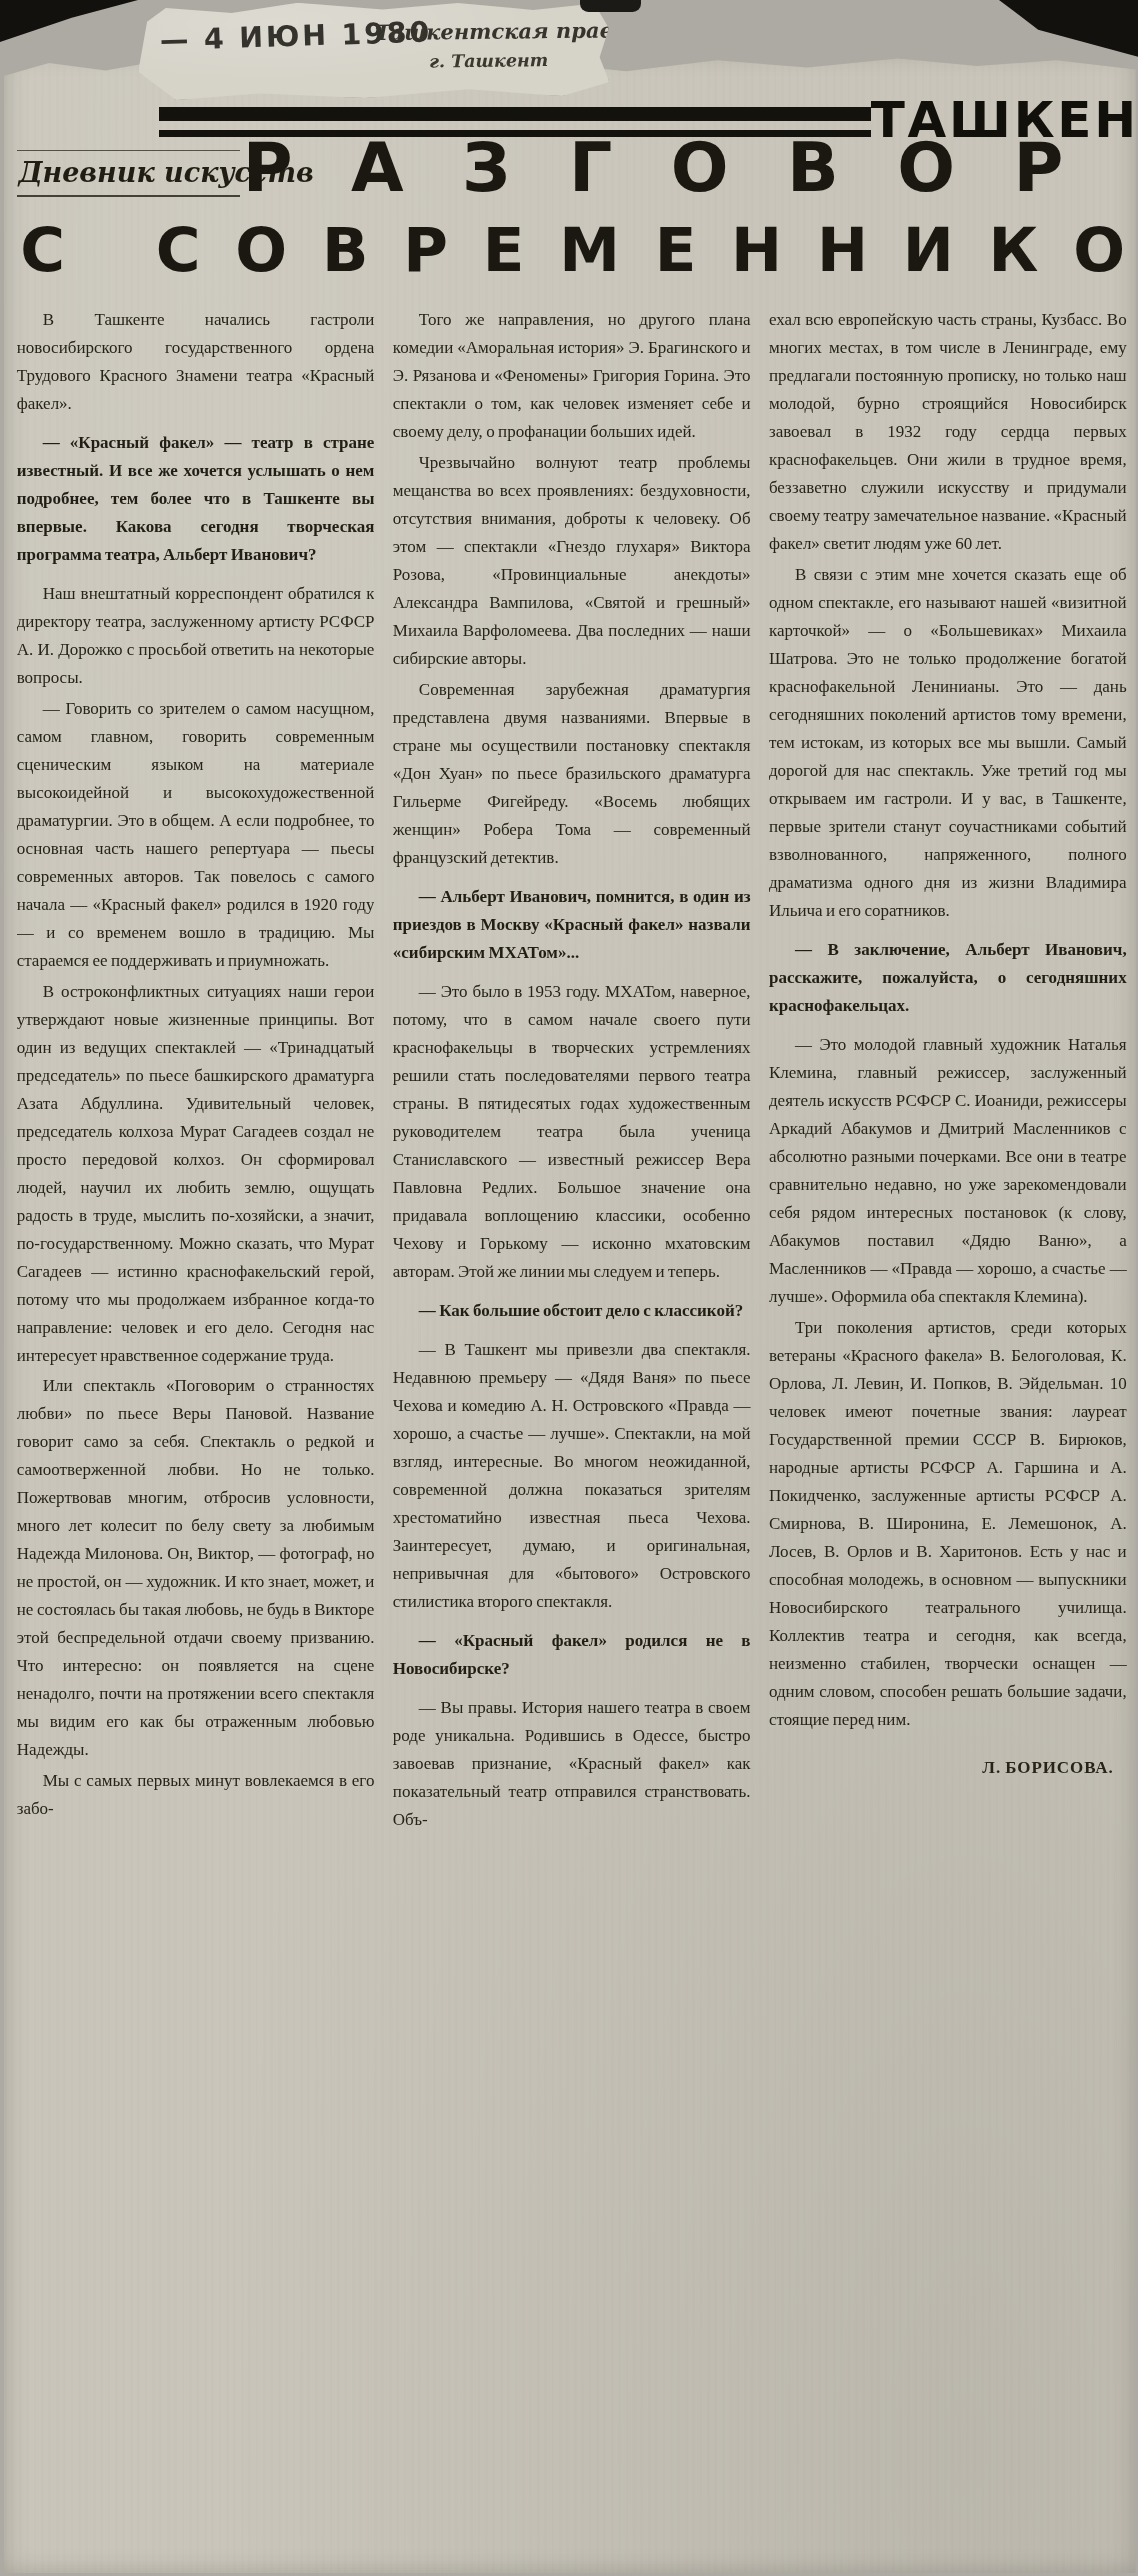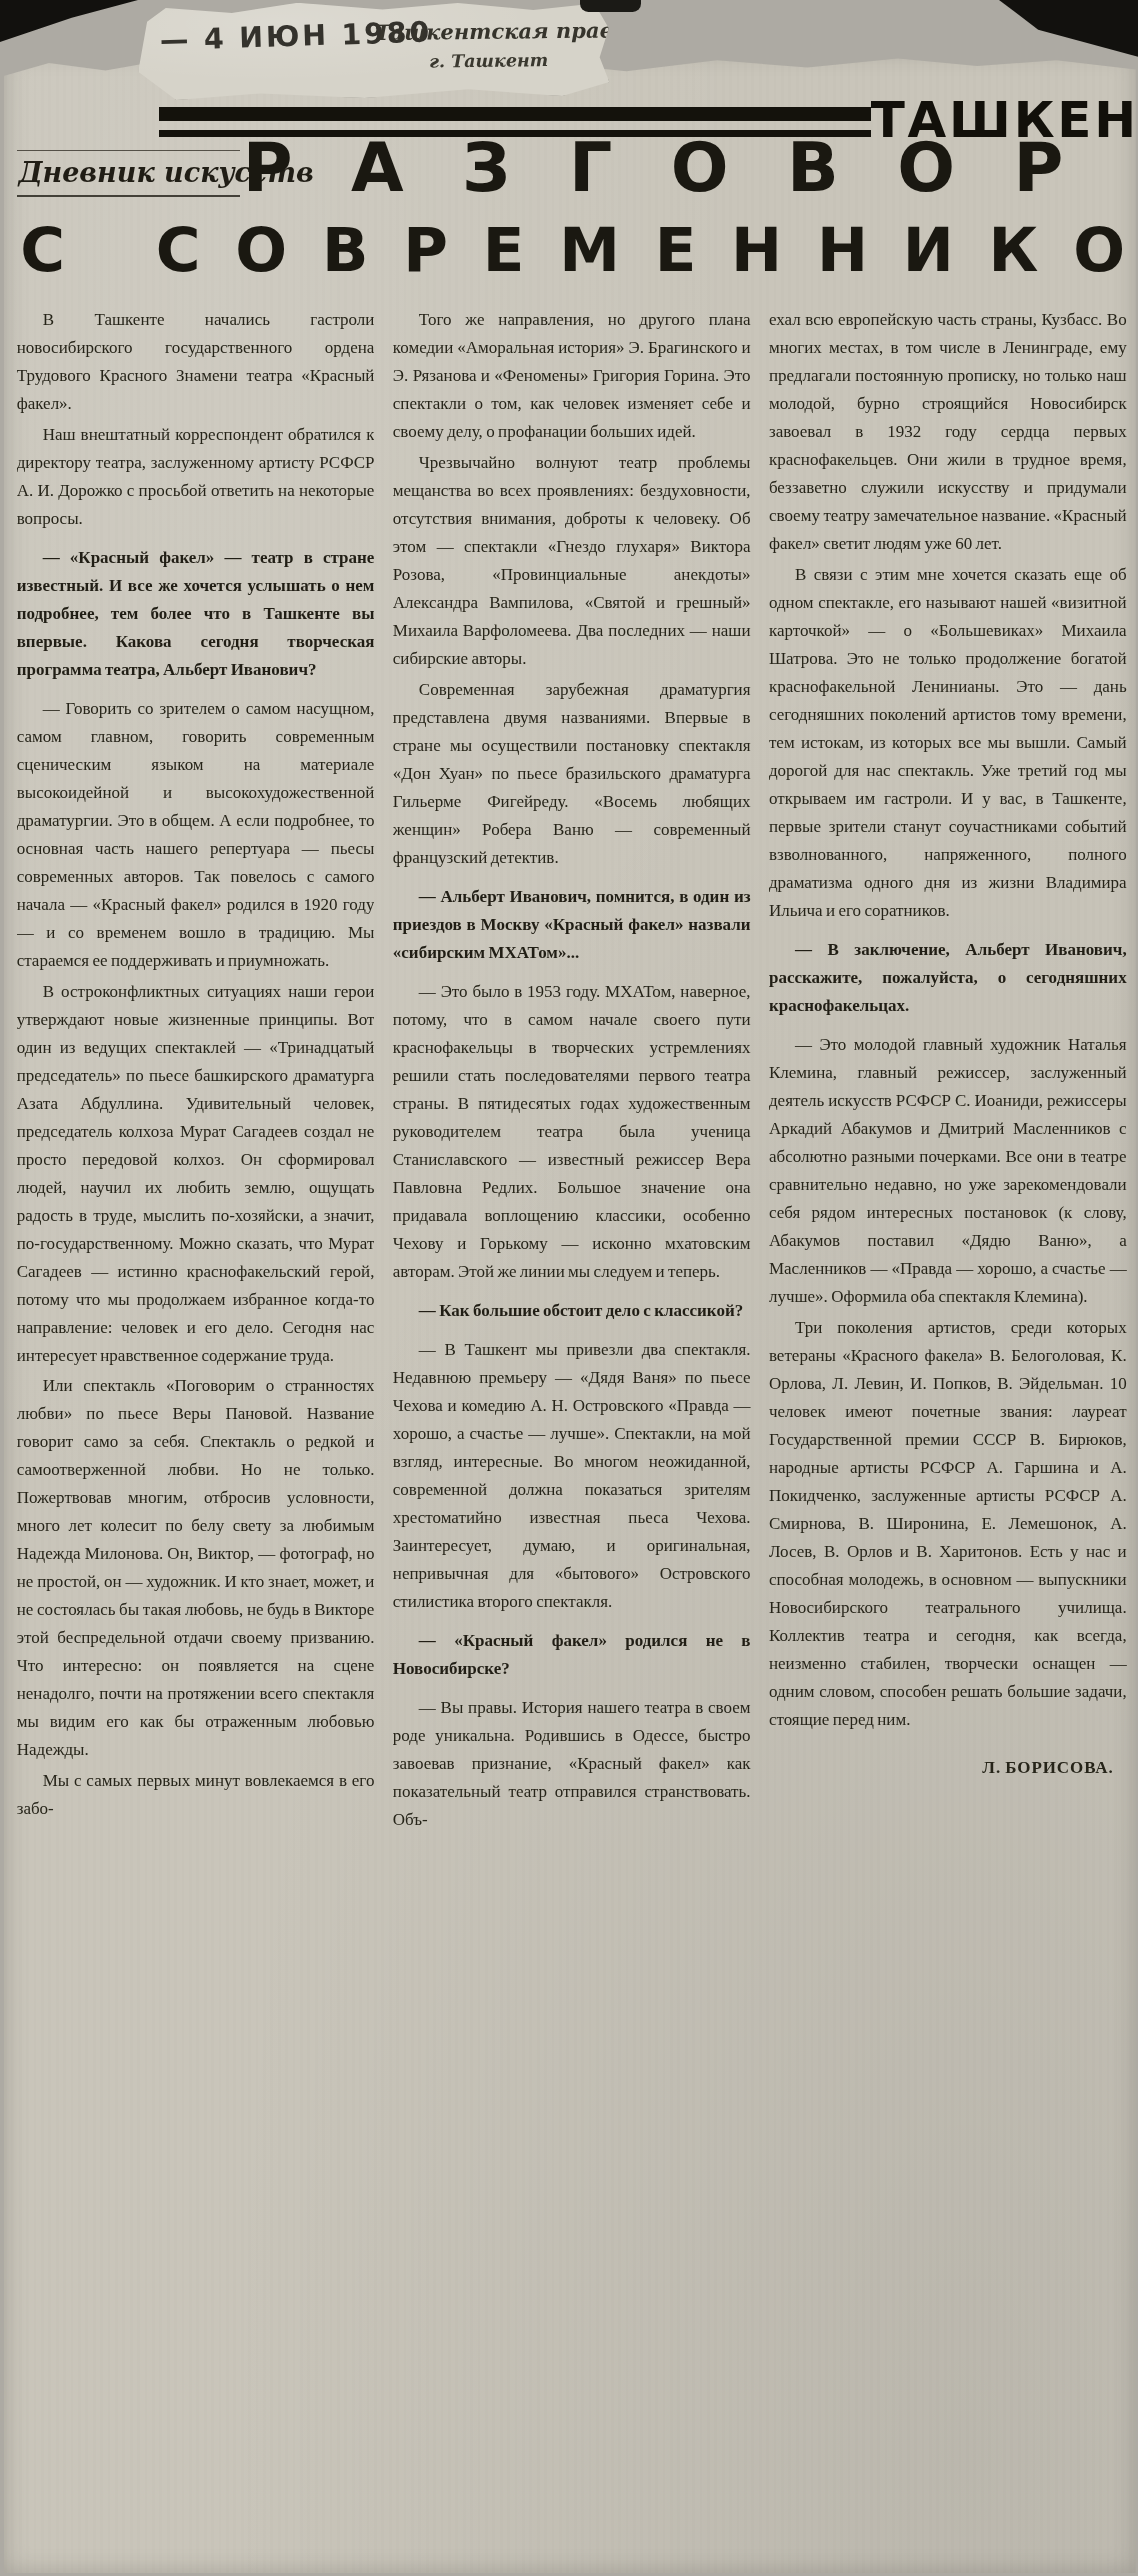--- a/index.html
+++ b/index.html
@@ -119,31 +119,31 @@
     <div id="masthead">ТАШКЕН</div>
 
     <div id="rubric">Дневник искусств</div>
 
     <div id="headline1" class="headline">РАЗГОВОР</div>
     <div id="headline2" class="headline">С СОВРЕМЕННИКОМ</div>
 
     <div id="columns">
       <div class="col">
           <p class="para">В Ташкенте начались гастроли новосибирского государственного ордена Трудового Красного Знамени театра «Красный факел».</p>
+          <p class="para q">— «Красный факел» — театр в стране известный. И все же хочется услышать о нем подробнее, тем более что в Ташкенте вы впервые. Какова сегодня творческая программа театра, Альберт Иванович?</p>
           <p class="para">Наш внештатный корреспондент обратился к директору театра, заслуженному артисту РСФСР А. И. Дорожко с просьбой ответить на некоторые вопросы.</p>
-          <p class="para q">— «Красный факел» — театр в стране известный. И все же хочется услышать о нем подробнее, тем более что в Ташкенте вы впервые. Какова сегодня творческая программа театра, Альберт Иванович?</p>
           <p class="para">— Говорить со зрителем о самом насущном, самом главном, говорить современным сценическим языком на материале высокоидейной и высокохудожественной драматургии. Это в общем. А если подробнее, то основная часть нашего репертуара — пьесы современных авторов. Так повелось с самого начала — «Красный факел» родился в 1920 году — и со временем вошло в традицию. Мы стараемся ее поддерживать и приумножать.</p>
           <p class="para">В остроконфликтных ситуациях наши герои утверждают новые жизненные принципы. Вот один из ведущих спектаклей — «Тринадцатый председатель» по пьесе башкирского драматурга Азата Абдуллина. Удивительный человек, председатель колхоза Мурат Сагадеев создал не просто передовой колхоз. Он сформировал людей, научил их любить землю, ощущать радость в труде, мыслить по-хозяйски, а значит, по-государственному. Можно сказать, что Мурат Сагадеев — истинно краснофакельский герой, потому что мы продолжаем избранное когда-то направление: человек и его дело. Сегодня нас интересует нравственное содержание труда.</p>
           <p class="para">Или спектакль «Поговорим о странностях любви» по пьесе Веры Пановой. Название говорит само за себя. Спектакль о редкой и самоотверженной любви. Но не только. Пожертвовав многим, отбросив условности, много лет колесит по белу свету за любимым Надежда Милонова. Он, Виктор, — фотограф, но не простой, он — художник. И кто знает, может, и не состоялась бы такая любовь, не будь в Викторе этой беспредельной отдачи своему призванию. Что интересно: он появляется на сцене ненадолго, почти на протяжении всего спектакля мы видим его как бы отраженным любовью Надежды.</p>
           <p class="para">Мы с самых первых минут вовлекаемся в его забо-</p>
         </div>
       <div class="col">
           <p class="para">Того же направления, но другого плана комедии «Аморальная история» Э. Брагинского и Э. Рязанова и «Феномены» Григория Горина. Это спектакли о том, как человек изменяет себе и своему делу, о профанации больших идей.</p>
           <p class="para">Чрезвычайно волнуют театр проблемы мещанства во всех проявлениях: бездуховности, отсутствия внимания, доброты к человеку. Об этом — спектакли «Гнездо глухаря» Виктора Розова, «Провинциальные анекдоты» Александра Вампилова, «Святой и грешный» Михаила Варфоломеева. Два последних — наши сибирские авторы.</p>
-          <p class="para">Современная зарубежная драматургия представлена двумя названиями. Впервые в стране мы осуществили постановку спектакля «Дон Хуан» по пьесе бразильского драматурга Гильерме Фигейреду. «Восемь любящих женщин» Робера Ваню — современный французский детектив.</p>
+          <p class="para">Современная зарубежная драматургия представлена двумя названиями. Впервые в стране мы осуществили постановку спектакля «Дон Хуан» по пьесе бразильского драматурга Гильерме Фигейреду. «Восемь любящих женщин» Робера Тома — современный французский детектив.</p>
           <p class="para q">— Альберт Иванович, помнится, в один из приездов в Москву «Красный факел» назвали «сибирским МХАТом»...</p>
           <p class="para">— Это было в 1953 году. МХАТом, наверное, потому, что в самом начале своего пути краснофакельцы в творческих устремлениях решили стать последователями первого театра страны. В пятидесятых годах художественным руководителем театра была ученица Станиславского — известный режиссер Вера Павловна Редлих. Большое значение она придавала воплощению классики, особенно Чехову и Горькому — исконно мхатовским авторам. Этой же линии мы следуем и теперь.</p>
           <p class="para q">— Как большие обстоит дело с классикой?</p>
           <p class="para">— В Ташкент мы привезли два спектакля. Недавнюю премьеру — «Дядя Ваня» по пьесе Чехова и комедию А. Н. Островского «Правда — хорошо, а счастье — лучше». Спектакли, на мой взгляд, интересные. Во многом неожиданной, современной должна показаться зрителям хрестоматийно известная пьеса Чехова. Заинтересует, думаю, и оригинальная, непривычная для «бытового» Островского стилистика второго спектакля.</p>
           <p class="para q">— «Красный факел» родился не в Новосибирске?</p>
           <p class="para">— Вы правы. История нашего театра в своем роде уникальна. Родившись в Одессе, быстро завоевав признание, «Красный факел» как показательный театр отправился странствовать. Объ-</p>
         </div>
       <div class="col">
           <p class="para noindent">ехал всю европейскую часть страны, Кузбасс. Во многих местах, в том числе в Ленинграде, ему предлагали постоянную прописку, но только наш молодой, бурно строящийся Новосибирск завоевал в 1932 году сердца первых краснофакельцев. Они жили в трудное время, беззаветно служили искусству и придумали своему театру замечательное название. «Красный факел» светит людям уже 60 лет.</p>
           <p class="para">В связи с этим мне хочется сказать еще об одном спектакле, его называют нашей «визитной карточкой» — о «Большевиках» Михаила Шатрова. Это не только продолжение богатой краснофакельной Ленинианы. Это — дань сегодняшних поколений артистов тому времени, тем истокам, из которых все мы вышли. Самый дорогой для нас спектакль. Уже третий год мы открываем им гастроли. И у вас, в Ташкенте, первые зрители станут соучастниками событий взволнованного, напряженного, полного драматизма одного дня из жизни Владимира Ильича и его соратников.</p>

